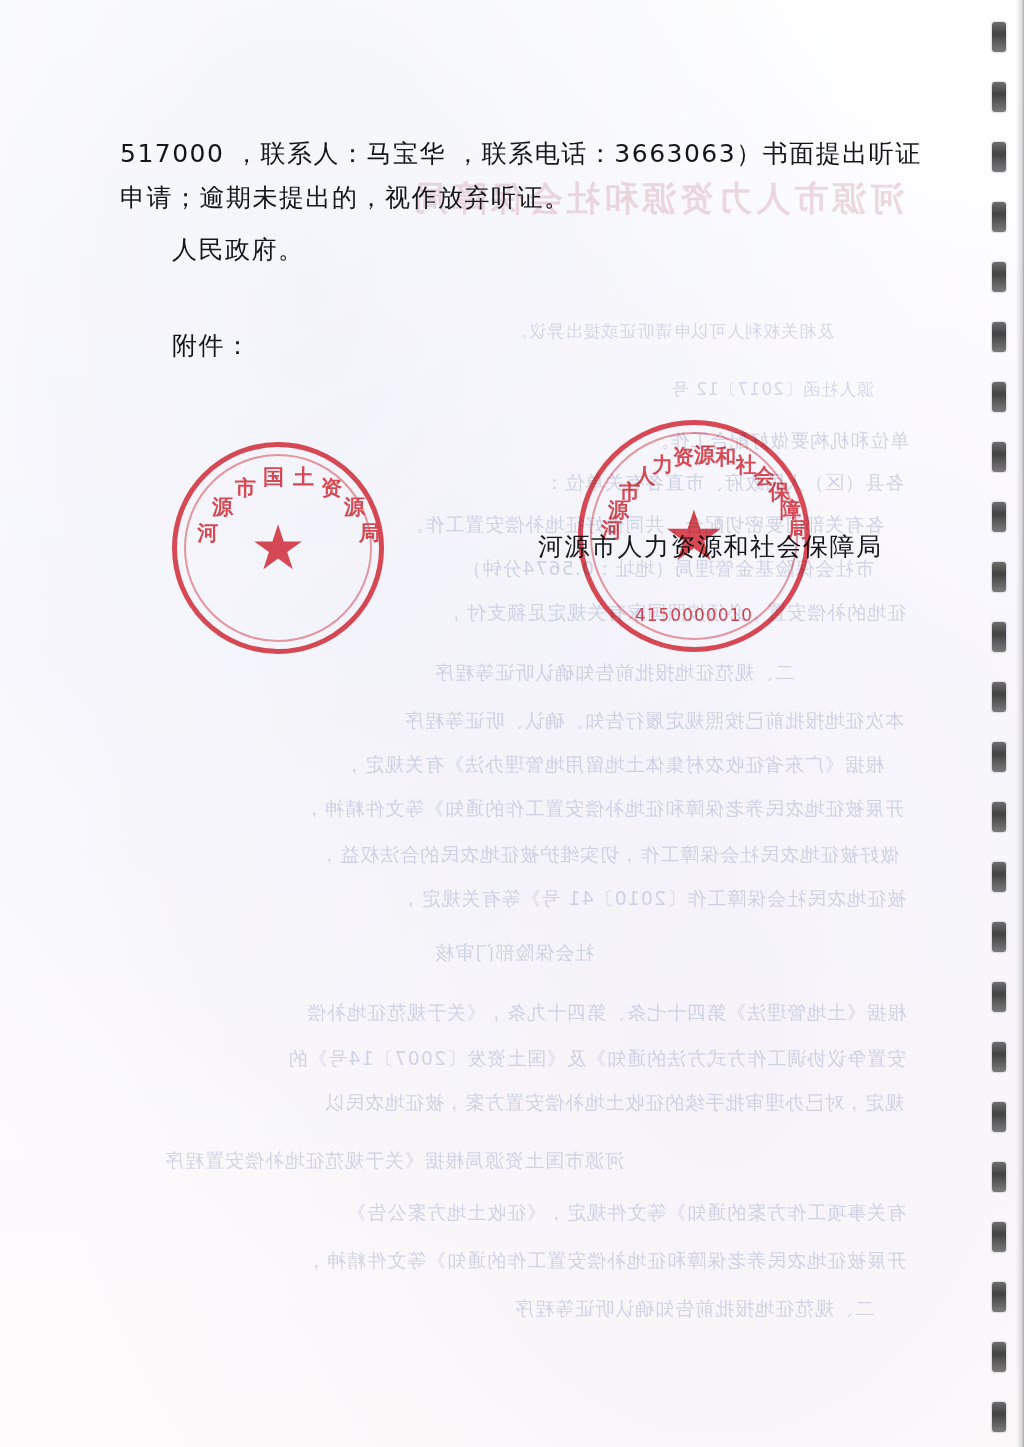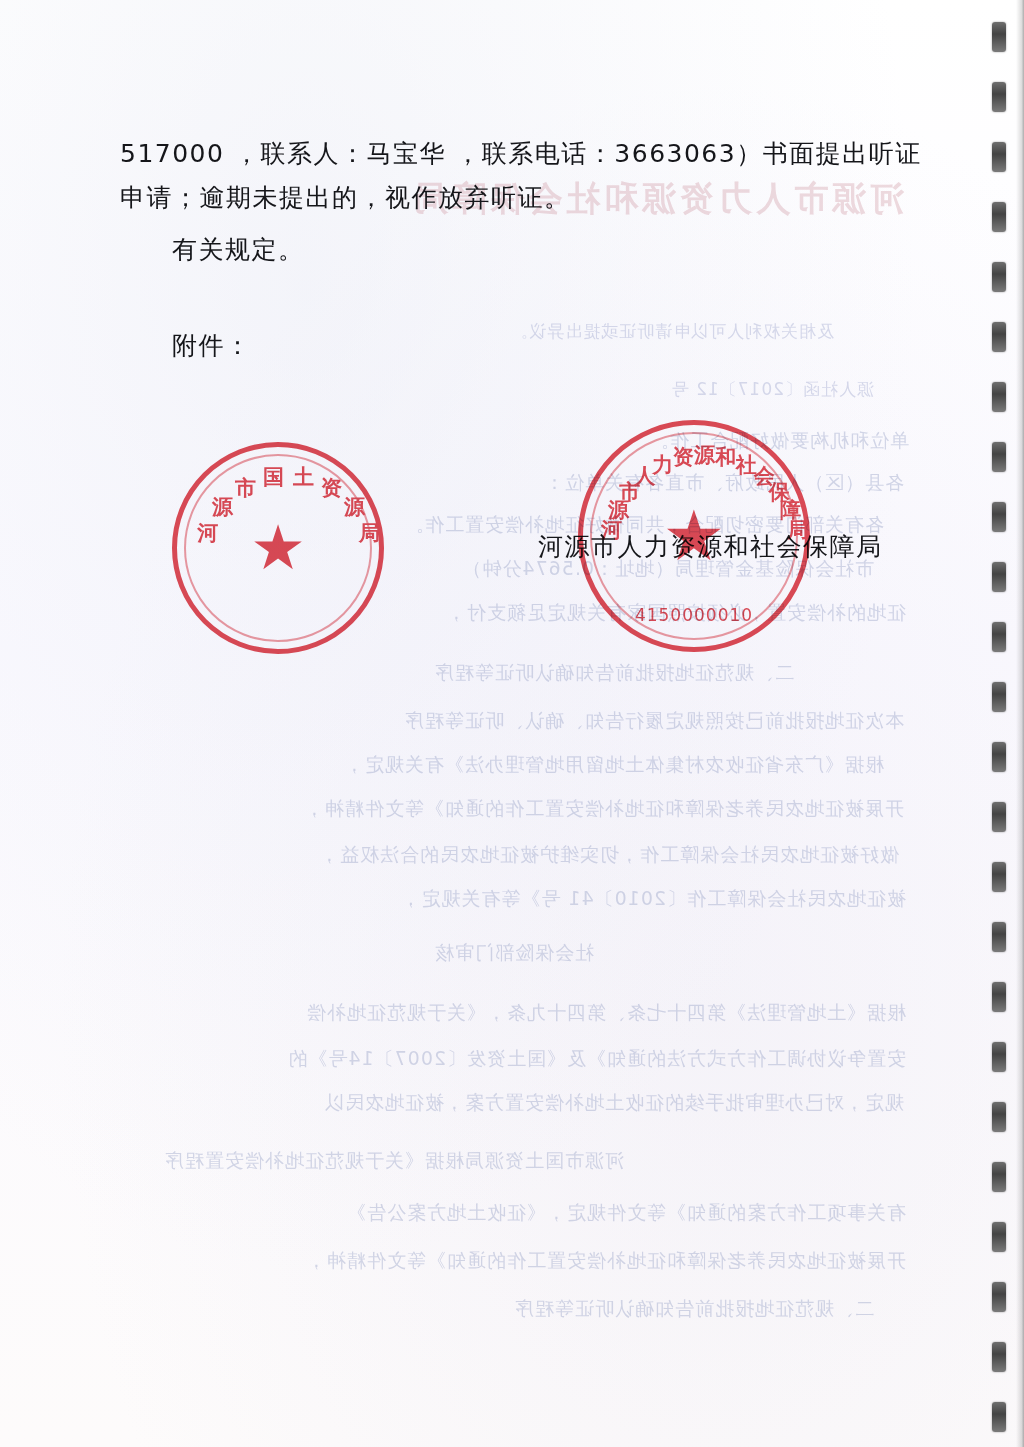--- a/index.html
+++ b/index.html
@@ -196,21 +196,21 @@
     <div class="bl" style="left:120px; top:1090px;">规定，对已办理审批手续的征收土地补偿安置方案，被征地农民以</div>
     <div class="bl" style="left:400px; top:1148px;">河源市国土资源局根据《关于规范征地补偿安置程序</div>
     <div class="bl" style="left:118px; top:1200px;">有关事项工作方案的通知》等文件规定，《征收土地方案公告》</div>
     <div class="bl" style="left:118px; top:1248px;">开展被征地农民养老保障和征地补偿安置工作的通知》等文件精神，</div>
     <div class="bl" style="left:150px; top:1296px;">二、规范征地报批前告知确认听证等程序</div>
   </div>
 
   <div class="content">
     <div class="ln" style="left:120px; top:136px;">517000 ，联系人：马宝华 ，联系电话：3663063）书面提出听证</div>
     <div class="ln" style="left:120px; top:180px;">申请；逾期未提出的，视作放弃听证。</div>
-    <div class="ln" style="left:172px; top:232px;">有关规定。</div>
+    <div class="ln" style="left:172px; top:232px;">人民政府。</div>
 
     <div class="ln" style="left:172px; top:328px;">附件：</div>
 
     <div class="signer" style="left:538px; top:530px;">河源市人力资源和社会保障局</div>
 
   </div>
 
   <div class="seal s1">
     <div class="inner-ring"></div>
     <div class="arc-text">

